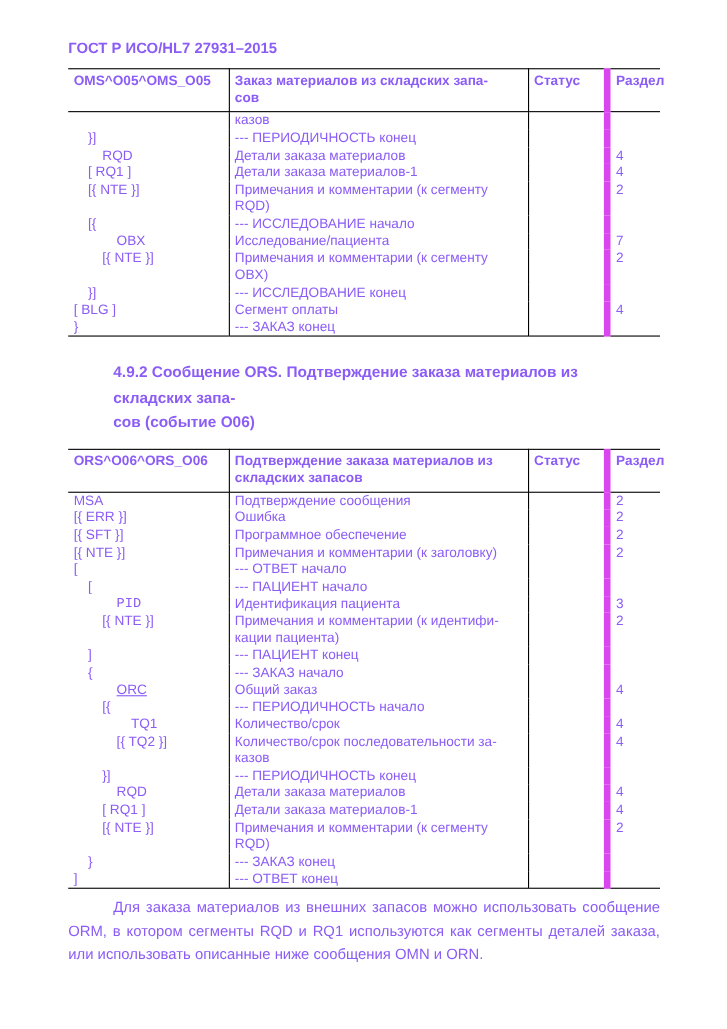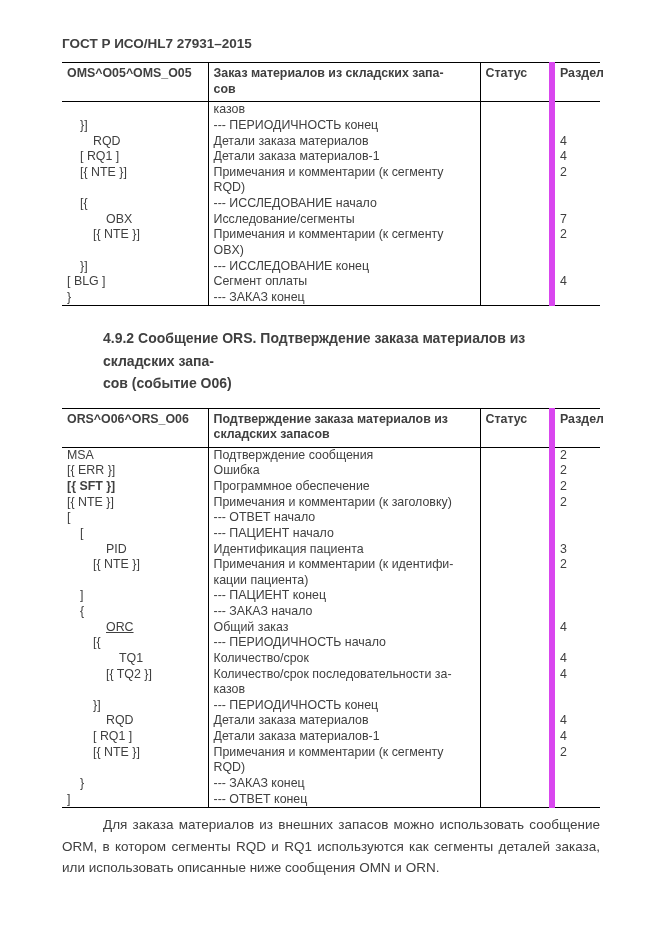--- a/index.html
+++ b/index.html
@@ -2,21 +2,21 @@
 <html><head>
 <meta charset="utf-8">
 <style>
   * { margin: 0; padding: 0; box-sizing: border-box; }
   html, body { background: #e8e8e8; }
   .page {
     width: 661px;
     height: 935px;
     margin: 0 auto;
     background: #ffffff;
-    color: #404040;
+    color: #8b5cf6;
     font-family: "Liberation Sans", sans-serif;
     padding: 36px 61px 0 62px;
     position: relative;
   }
   .doc-header {
     font-weight: bold;
     font-size: 13.5px;
     margin-bottom: 11px;
   }
   table.hl7 {
@@ -121,21 +121,21 @@
 
         <tr>
           <td class="c1" style="padding-left: 18px;">[{</td>
           <td class="c2">--- ИССЛЕДОВАНИЕ начало</td>
           <td class="c3"></td>
           <td class="c4"></td>
         </tr>
 
         <tr>
           <td class="c1" style="padding-left: 44px;">OBX</td>
-          <td class="c2">Исследование/сегменты</td>
+          <td class="c2">Исследование/пациента</td>
           <td class="c3"></td>
           <td class="c4">7</td>
         </tr>
 
         <tr>
           <td class="c1" style="padding-left: 31px;">[{ NTE }]</td>
           <td class="c2">Примечания и комментарии (к сегменту
 OBX)</td>
           <td class="c3"></td>
           <td class="c4">2</td>
@@ -189,21 +189,21 @@
         </tr>
 
         <tr>
           <td class="c1" style="padding-left: 5px;">[{ ERR }]</td>
           <td class="c2">Ошибка</td>
           <td class="c3"></td>
           <td class="c4">2</td>
         </tr>
 
         <tr>
-          <td class="c1" style="padding-left: 5px; font-weight: bold;">[{ SFT }]</td>
+          <td class="c1" style="padding-left: 5px;">[{ SFT }]</td>
           <td class="c2">Программное обеспечение</td>
           <td class="c3"></td>
           <td class="c4">2</td>
         </tr>
 
         <tr>
           <td class="c1" style="padding-left: 5px;">[{ NTE }]</td>
           <td class="c2">Примечания и комментарии (к заголовку)</td>
           <td class="c3"></td>
           <td class="c4">2</td>
@@ -217,21 +217,21 @@
         </tr>
 
         <tr>
           <td class="c1" style="padding-left: 18px;">[</td>
           <td class="c2">--- ПАЦИЕНТ начало</td>
           <td class="c3"></td>
           <td class="c4"></td>
         </tr>
 
         <tr>
-          <td class="c1" style="padding-left: 44px;">PID</td>
+          <td class="c1" style="padding-left: 44px; font-family: Liberation Mono, monospace;">PID</td>
           <td class="c2">Идентификация пациента</td>
           <td class="c3"></td>
           <td class="c4">3</td>
         </tr>
 
         <tr>
           <td class="c1" style="padding-left: 31px;">[{ NTE }]</td>
           <td class="c2">Примечания и комментарии (к идентифи-
 кации пациента)</td>
           <td class="c3"></td>

